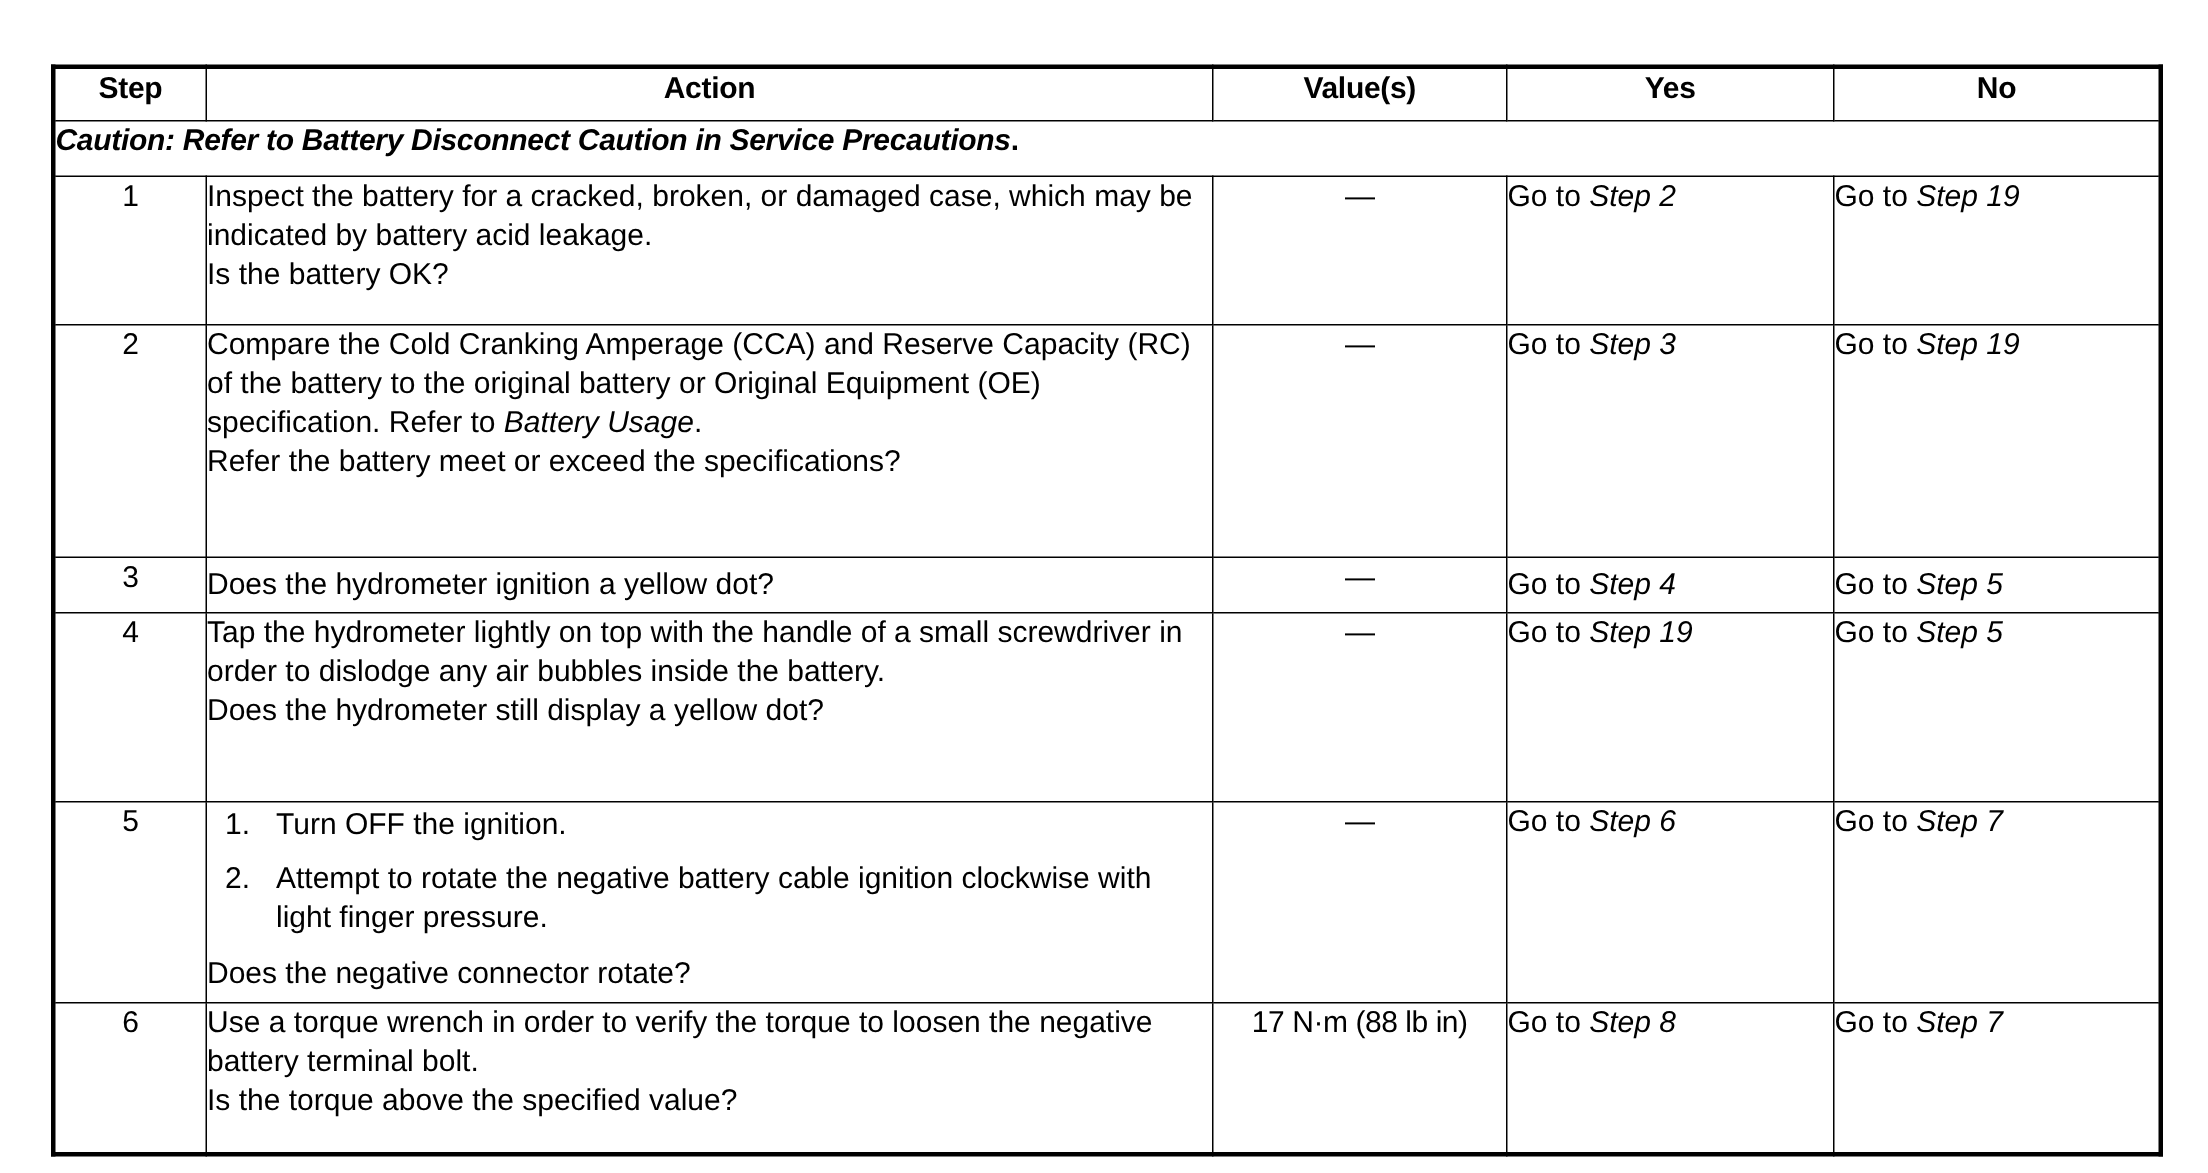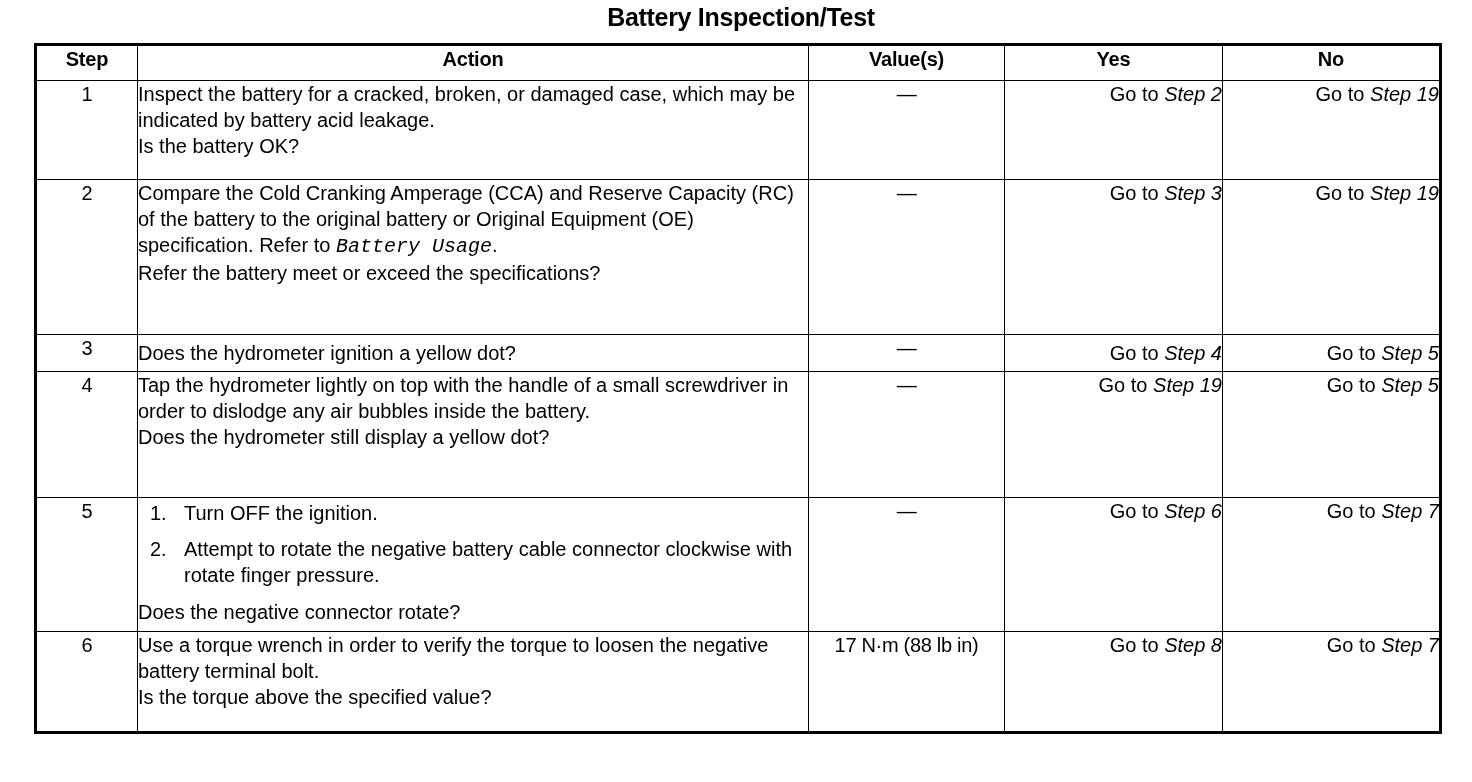--- a/index.html
+++ b/index.html
@@ -101,21 +101,20 @@
     padding: 6px 8px 6px 14px;
   }
   td.action .para {
     margin: 0 0 0 0;
   }
   td.action .para + .para {
     margin-top: 0;
   }
   td.action em {
     font-style: italic;
-    font-family: Liberation Mono, monospace;
   }
   td.action ol.steps {
     margin: 2px 0 0 0;
     padding: 0;
     list-style: none;
   }
   td.action ol.steps li {
     position: relative;
     padding-left: 46px;
     margin-bottom: 10px;
@@ -140,49 +139,47 @@
     white-space: nowrap;
     letter-spacing: -0.3px;
   }
   td.value .dash {
     display: inline-block;
     font-size: 20px;
   }
 
   
   td.branch {
-    text-align: right;
+    text-align: left;
     vertical-align: bottom;
     padding-bottom: 5px;
     font-size: 20px;
     white-space: nowrap;
   }
   td.branch .ref {
     font-style: italic;
   }
   td.branch.single {
     vertical-align: middle;
     padding-bottom: 0;
-    padding-left: 16px;
   }
 
   
   tr.r1 td { height: 98px; }
   tr.r2 td { height: 154px; }
   tr.r3 td { height: 36px; }
   tr.r4 td { height: 125px; }
   tr.r5 td { height: 133px; }
   tr.r6 td { height: 99px; }
 </style>
 </head>
 <body>
 
 <div class="page">
 
-  <div class="doc-title">Battery Inspection/Test</div>
 
   <div class="tbl-wrap">
     <table class="diag">
       <colgroup>
         <col class="c-step">
           <col class="c-act">
           <col class="c-val">
           <col class="c-yes">
           <col class="c-no">
       </colgroup>
@@ -190,20 +187,23 @@
         <tr>
           <th>Step</th>
           <th>Action</th>
           <th>Value(s)</th>
           <th>Yes</th>
           <th>No</th>
         </tr>
       </thead>
       <tbody>
 
+        <tr>
+          <td class="caution" colspan="5"><span>Caution: Refer to Battery Disconnect Caution in Service Precautions</span><span class="period">.</span></td>
+        </tr>
 
         <tr class="r1">
           <td class="stepnum">1</td>
           <td class="action">
             <div class="para">Inspect the battery for a cracked, broken, or damaged case, which may be indicated by battery acid leakage.</div>
             <div class="para">Is the battery OK?</div>
           </td>
           <td class="value"><span class="dash">—</span></td>
           <td class="branch"><span>Go to </span><span class="ref">Step 2</span></td>
           <td class="branch"><span>Go to </span><span class="ref">Step 19</span></td>
@@ -239,21 +239,21 @@
           <td class="value"><span class="dash">—</span></td>
           <td class="branch"><span>Go to </span><span class="ref">Step 19</span></td>
           <td class="branch"><span>Go to </span><span class="ref">Step 5</span></td>
         </tr>
 
         <tr class="r5">
           <td class="stepnum">5</td>
           <td class="action">
             <ol class="steps">
               <li><span class="num">1.</span><span>Turn OFF the ignition.</span></li>
-              <li><span class="num">2.</span><span>Attempt to rotate the negative battery cable connector clockwise with rotate finger pressure.</span></li>
+              <li><span class="num">2.</span><span>Attempt to rotate the negative battery cable ignition clockwise with light finger pressure.</span></li>
             </ol>
             <div class="para q-after-list">Does the negative connector rotate?</div>
           </td>
           <td class="value"><span class="dash">—</span></td>
           <td class="branch"><span>Go to </span><span class="ref">Step 6</span></td>
           <td class="branch"><span>Go to </span><span class="ref">Step 7</span></td>
         </tr>
 
         <tr class="r6">
           <td class="stepnum">6</td>

